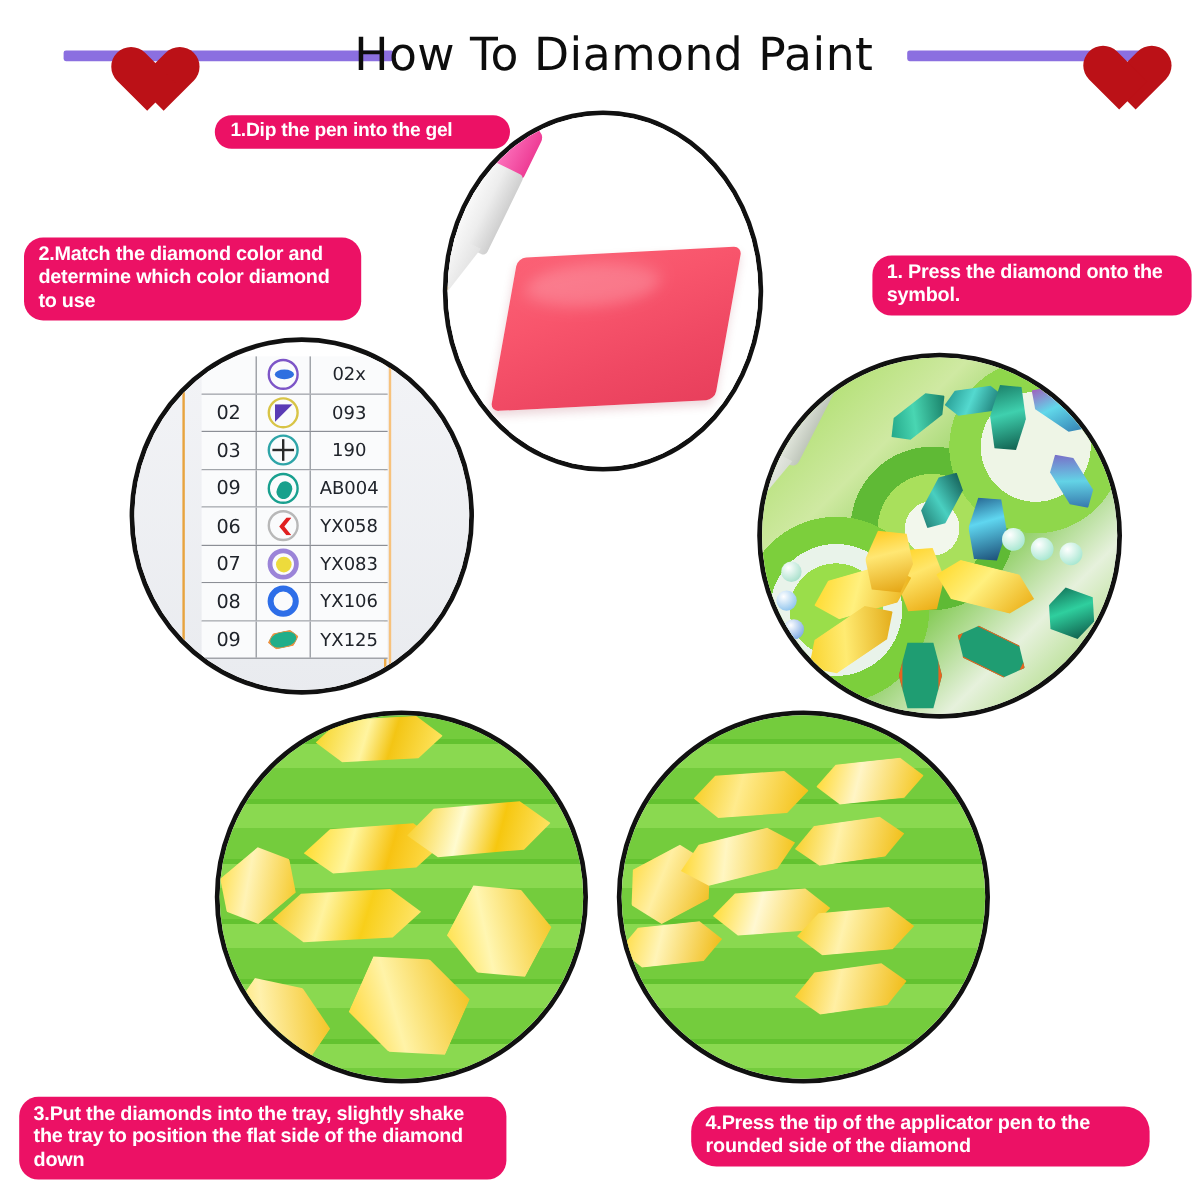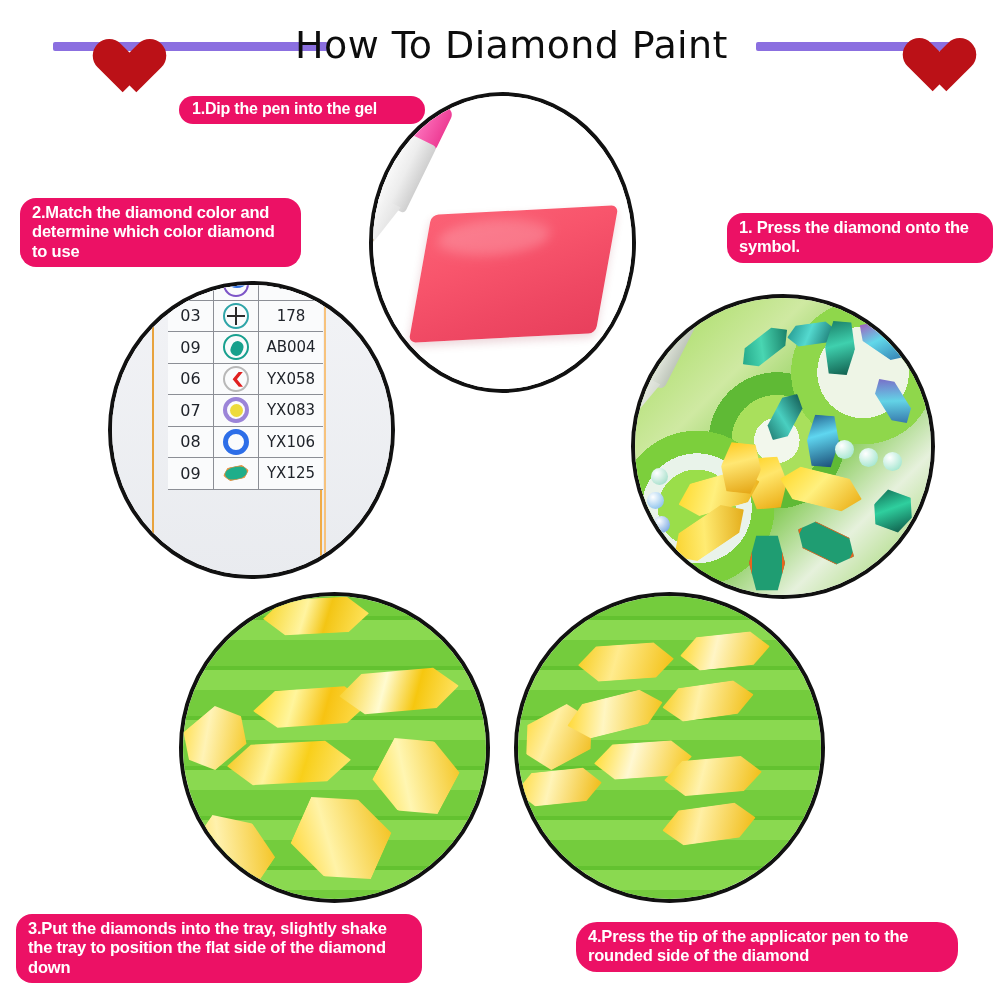--- a/index.html
+++ b/index.html
@@ -54,21 +54,21 @@
   }
   .gel .sheen{position:absolute;left:6%;top:6%;width:60%;height:28%;background:rgba(255,255,255,.20);border-radius:50%;filter:blur(6px);}
   .pen1{position:absolute;left:24px;top:8px;width:78px;height:190px;transform:rotate(26deg);transform-origin:50% 0;}
   .pen1 .cap{position:absolute;left:6px;top:0;width:58px;height:44px;background:linear-gradient(90deg,#f558a8,#ff7cc4 45%,#ee3d95);border-radius:8px 8px 4px 4px;}
   .pen1 .barrel{position:absolute;left:6px;top:40px;width:58px;height:74px;background:linear-gradient(90deg,#d9d9d9,#fbfbfb 40%,#ededed 70%,#cfcfcf);border-radius:4px;}
   .pen1 .cone{position:absolute;left:12px;top:110px;width:46px;height:52px;background:linear-gradient(90deg,#d4d4d4,#fcfcfc 40%,#e2e2e2);clip-path:polygon(0 0,100% 0,76% 100%,22% 100%);}
   .pen1 .tip{position:absolute;left:22px;top:150px;width:26px;height:42px;background:linear-gradient(90deg,#9c7214,#e8c05c 40%,#c8972b 70%,#8c6310);border-radius:3px 3px 6px 6px;}
 
   
   #c2{left:97px;top:281px;width:279px;height:290px;}
-  #c2 .paper{position:absolute;inset:-6px;background:linear-gradient(180deg,#f2f3f6,#e9ebef);}
+  #c2 .paper{position:absolute;inset:-6px;background:linear-gradient(180deg,#f2f3f6,#e9ebef);margin-top:28px;}
   .vline{position:absolute;top:-10px;height:330px;width:2px;}
   .vline.a{left:46px;background:#e8a33e;}
   .vline.b{left:214px;background:#f0ab46;}
   .vline.c{left:218px;background:#f7c27c;}
   .tbl{position:absolute;left:62px;top:-10px;width:155px;}
   .trow{display:flex;align-items:center;height:30.5px;border-bottom:1px solid #8c8f96;background:#fafbfc;}
   .trow .num{width:45px;text-align:center;font-size:16px;color:#20242b;font-family:"DejaVu Sans",sans-serif;}
   .trow .sym{width:44px;display:flex;align-items:center;justify-content:center;border-left:1px solid #8c8f96;border-right:1px solid #8c8f96;height:100%;}
   .trow .code{flex:1;text-align:center;font-size:15px;color:#20242b;font-family:"DejaVu Sans",sans-serif;}
   .sy{width:26px;height:26px;border-radius:50%;position:relative;box-sizing:border-box;}
@@ -151,25 +151,32 @@
         <div class="vline c"></div>
       <div class="tbl">
         <div class="trow">
           <div class="num"></div>
           <div class="sym">
               <span class="sy r1"></span>
             </div>
           <div class="code">02x</div>
         </div>
         <div class="trow">
+          <div class="num">02</div>
+          <div class="sym">
+              <span class="sy r2"></span>
+            </div>
+          <div class="code">093</div>
+        </div>
+        <div class="trow">
           <div class="num">03</div>
           <div class="sym">
               <span class="sy r3"></span>
             </div>
-          <div class="code">178</div>
+          <div class="code">190</div>
         </div>
         <div class="trow">
           <div class="num">09</div>
           <div class="sym">
               <span class="sy r5"></span>
             </div>
           <div class="code">AB004</div>
         </div>
         <div class="trow">
           <div class="num">06</div>

